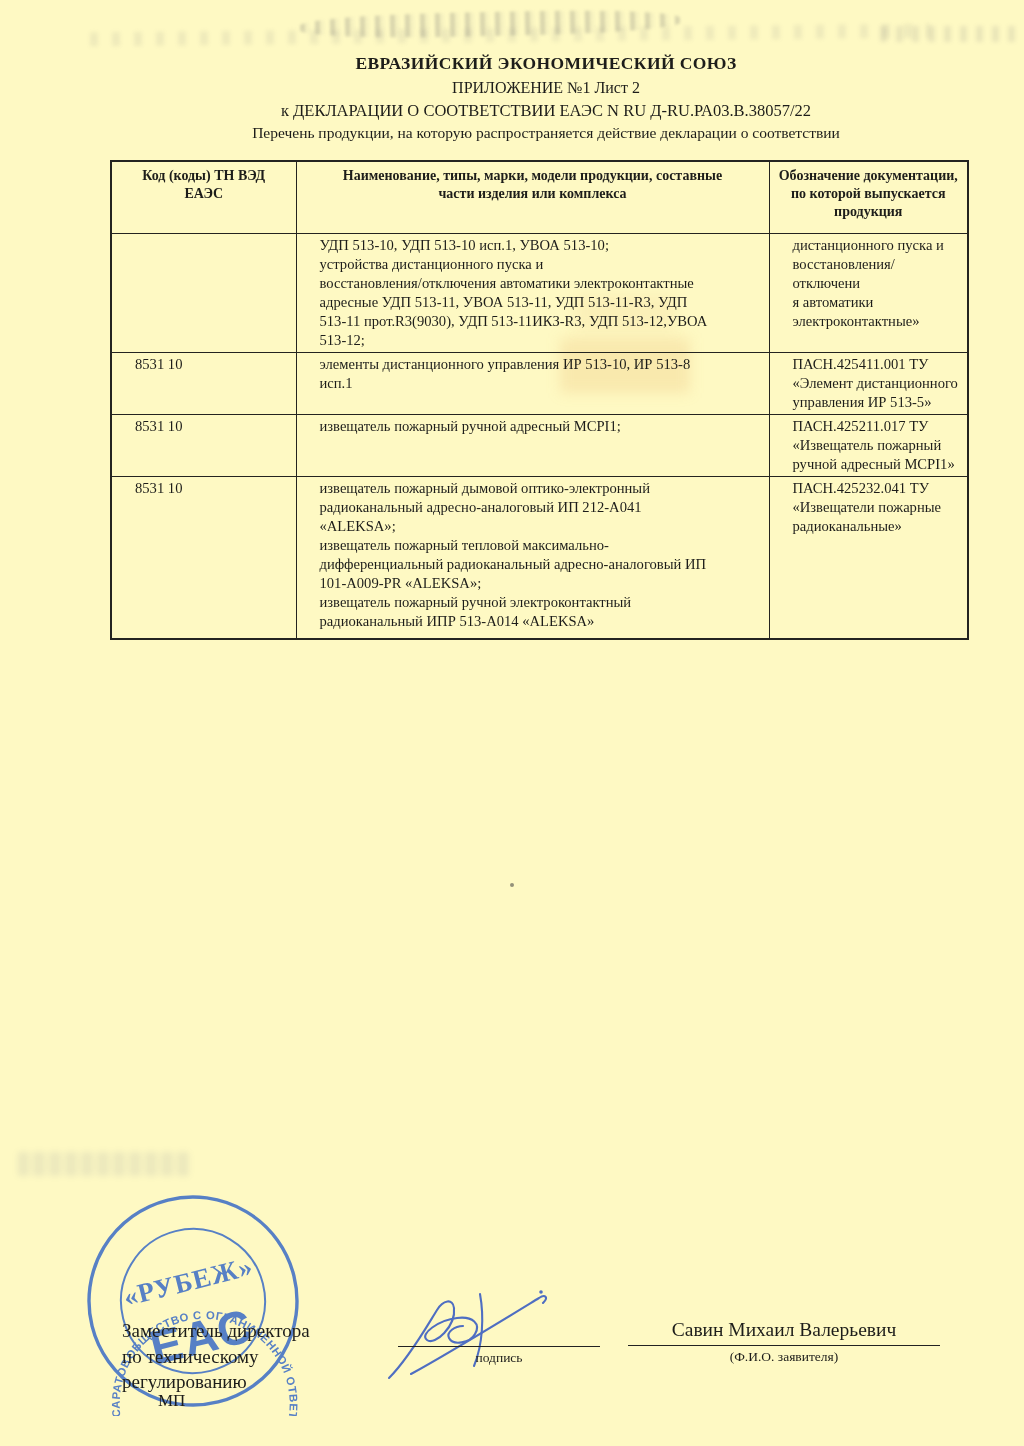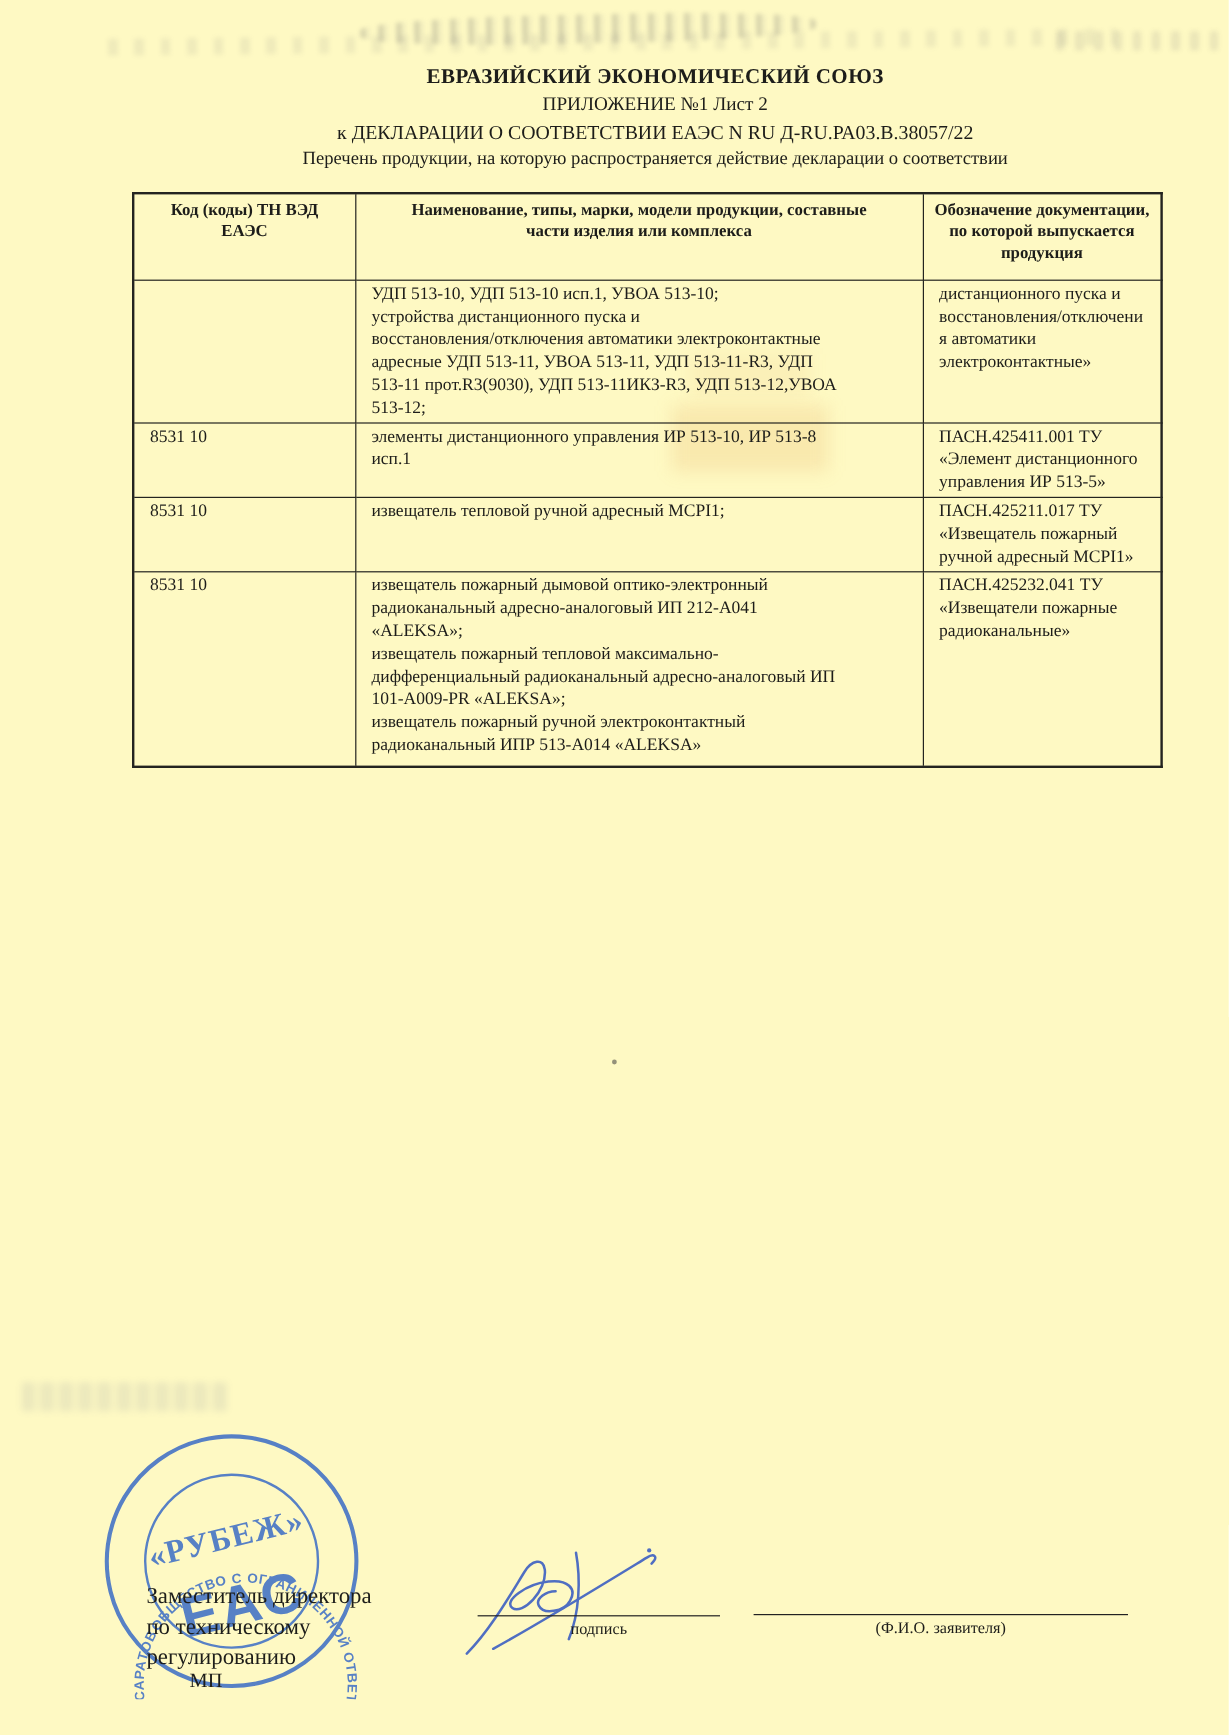--- a/index.html
+++ b/index.html
@@ -24,21 +24,21 @@
     border:1.4px solid #242420;
     vertical-align:top;
     white-space:pre-line;
     overflow:hidden;
   }
   table.products th{
     font-size:14px; font-weight:bold; text-align:center;
     padding:5px 6px 12px 6px; line-height:18px;
   }
   table.products td{
-    font-size:14.6px; line-height:19px; padding:2px 8px 2px 13px;
+    font-size:14.6px; line-height:19px; padding:2px 8px 2px 23px;
   }
   td.code-cell{font-size:15px; padding-left:10px;}
   
   .pos-title{position:absolute; left:122px; top:1318px; font-size:19px; line-height:25.5px; white-space:pre-line;}
   .mp{position:absolute; left:158px; top:1391px; font-size:17px;}
   .sig-line{position:absolute; left:398px; top:1346px; width:202px; border-top:1.6px solid #222;}
   .sig-caption{position:absolute; left:398px; top:1350px; width:202px; text-align:center; font-size:13.5px;}
   .name-line{position:absolute; left:628px; top:1345px; width:312px; border-top:1.6px solid #222;}
   .applicant-name{position:absolute; left:628px; top:1319px; width:312px; text-align:center; font-size:19.5px;}
   .applicant-caption{position:absolute; left:628px; top:1349px; width:312px; text-align:center; font-size:13.5px;}
@@ -129,21 +129,21 @@
       <tr style="height:59px">
         <td class="code-cell">8531 10</td>
         <td>элементы дистанционного управления ИР 513-10, ИР 513-8
 исп.1</td>
         <td>ПАСН.425411.001 ТУ
 «Элемент дистанционного
 управления ИР 513-5»</td>
       </tr>
       <tr style="height:56px">
         <td class="code-cell">8531 10</td>
-        <td>извещатель тепловой ручной адресный MCPI1;</td>
+        <td>извещатель пожарный ручной адресный MCPI1;</td>
         <td>ПАСН.425211.017 ТУ
 «Извещатель пожарный
 ручной адресный MCPI1»</td>
       </tr>
       <tr style="height:162px">
         <td class="code-cell">8531 10</td>
         <td>извещатель пожарный дымовой оптико-электронный
 радиоканальный адресно-аналоговый ИП 212-А041
 «ALEKSA»;
 извещатель пожарный тепловой максимально-
@@ -187,16 +187,17 @@
   </div>
 
   <div class="pos-title">Заместитель директора
 по техническому
 регулированию</div>
   <div class="mp">МП</div>
 
   <div class="sig-line"></div>
   <div class="sig-caption">подпись</div>
 
+  <div class="applicant-name">Савин Михаил Валерьевич</div>
   <div class="name-line"></div>
   <div class="applicant-caption">(Ф.И.О. заявителя)</div>
 
 </div>
 
 </body></html>

